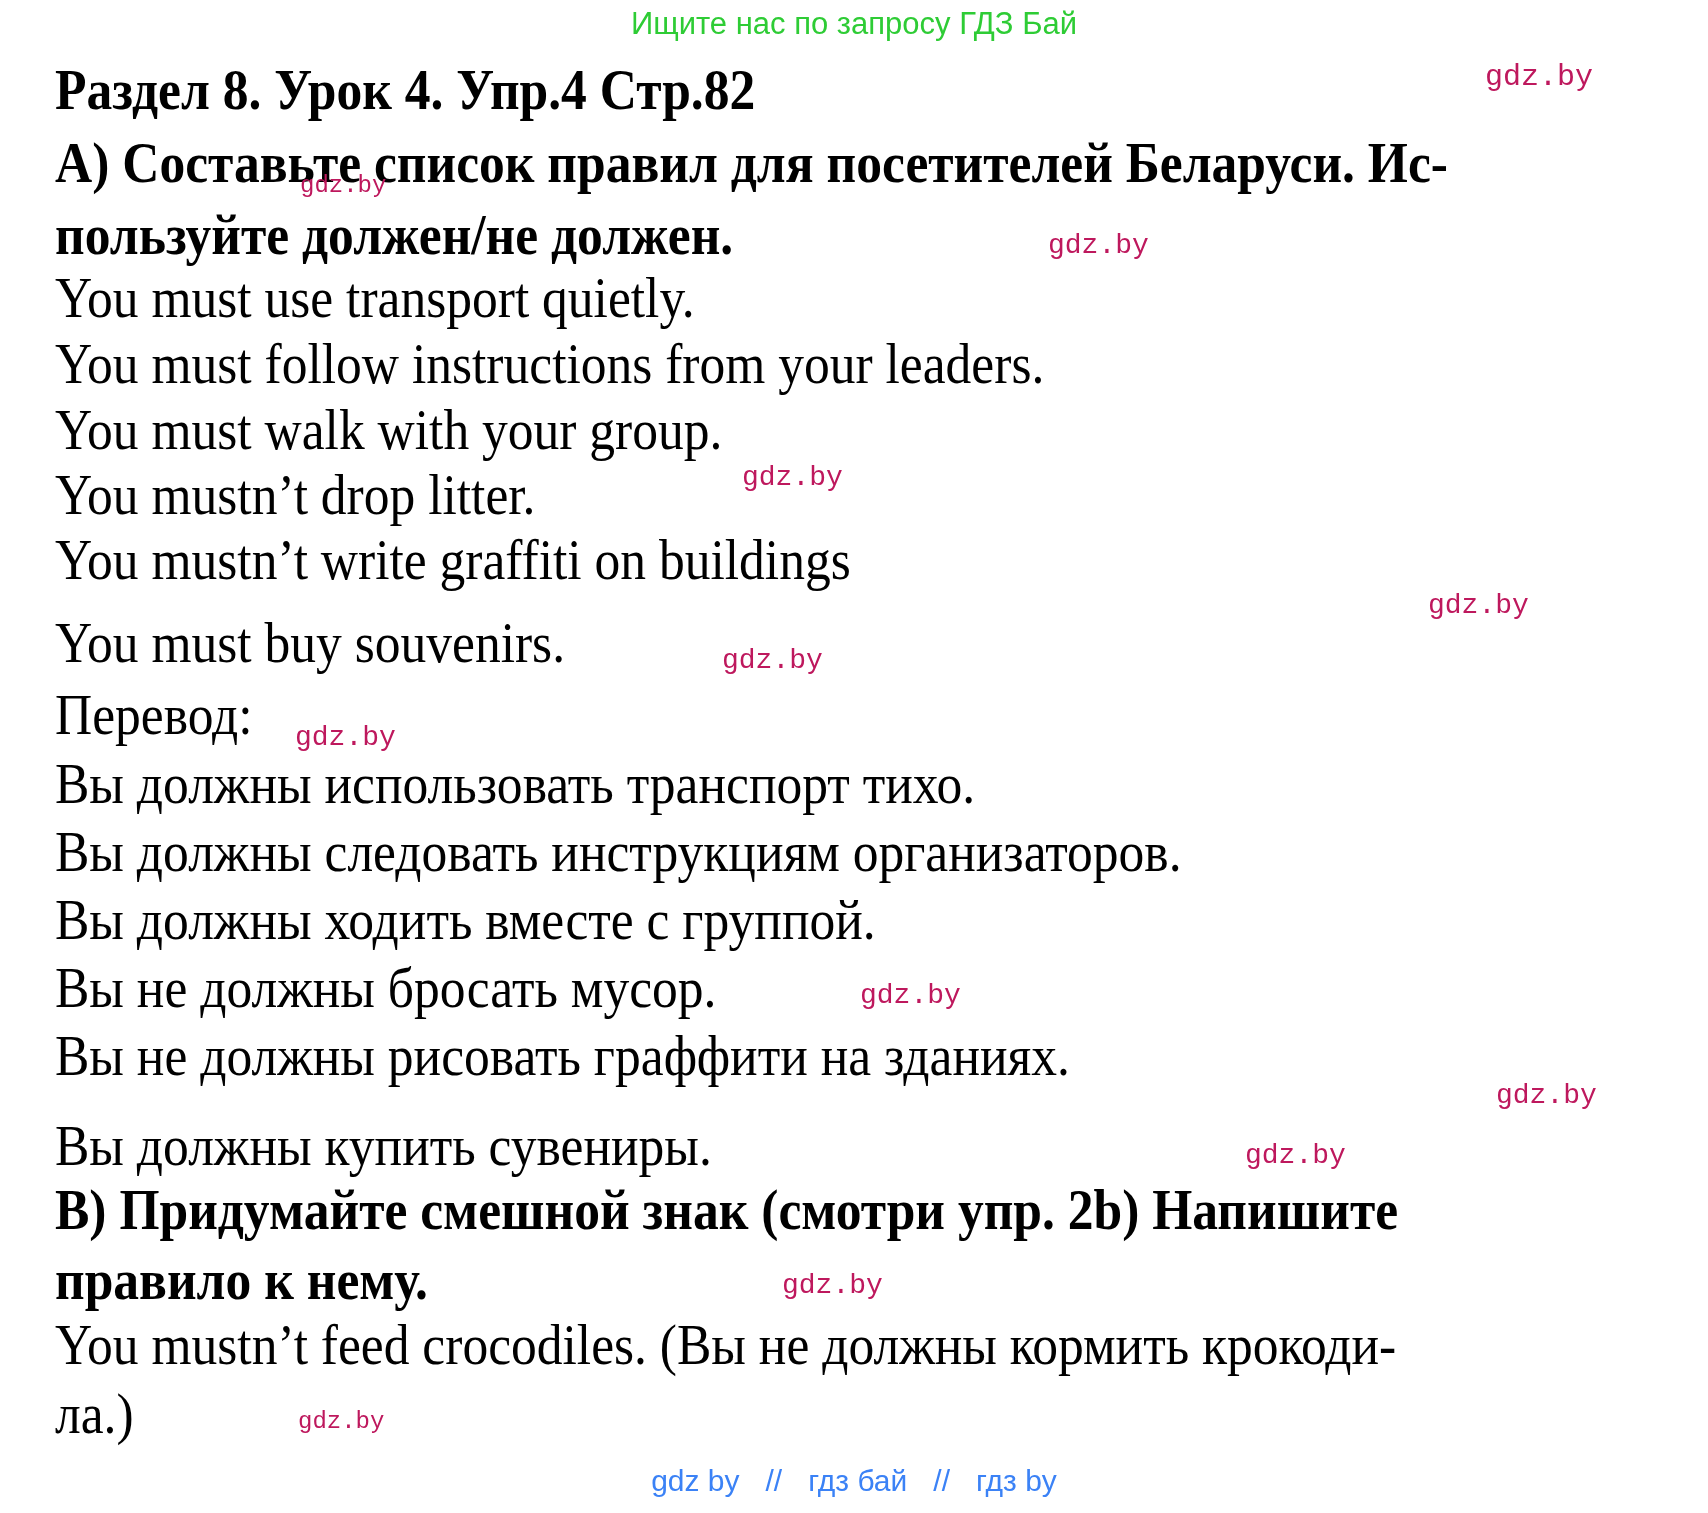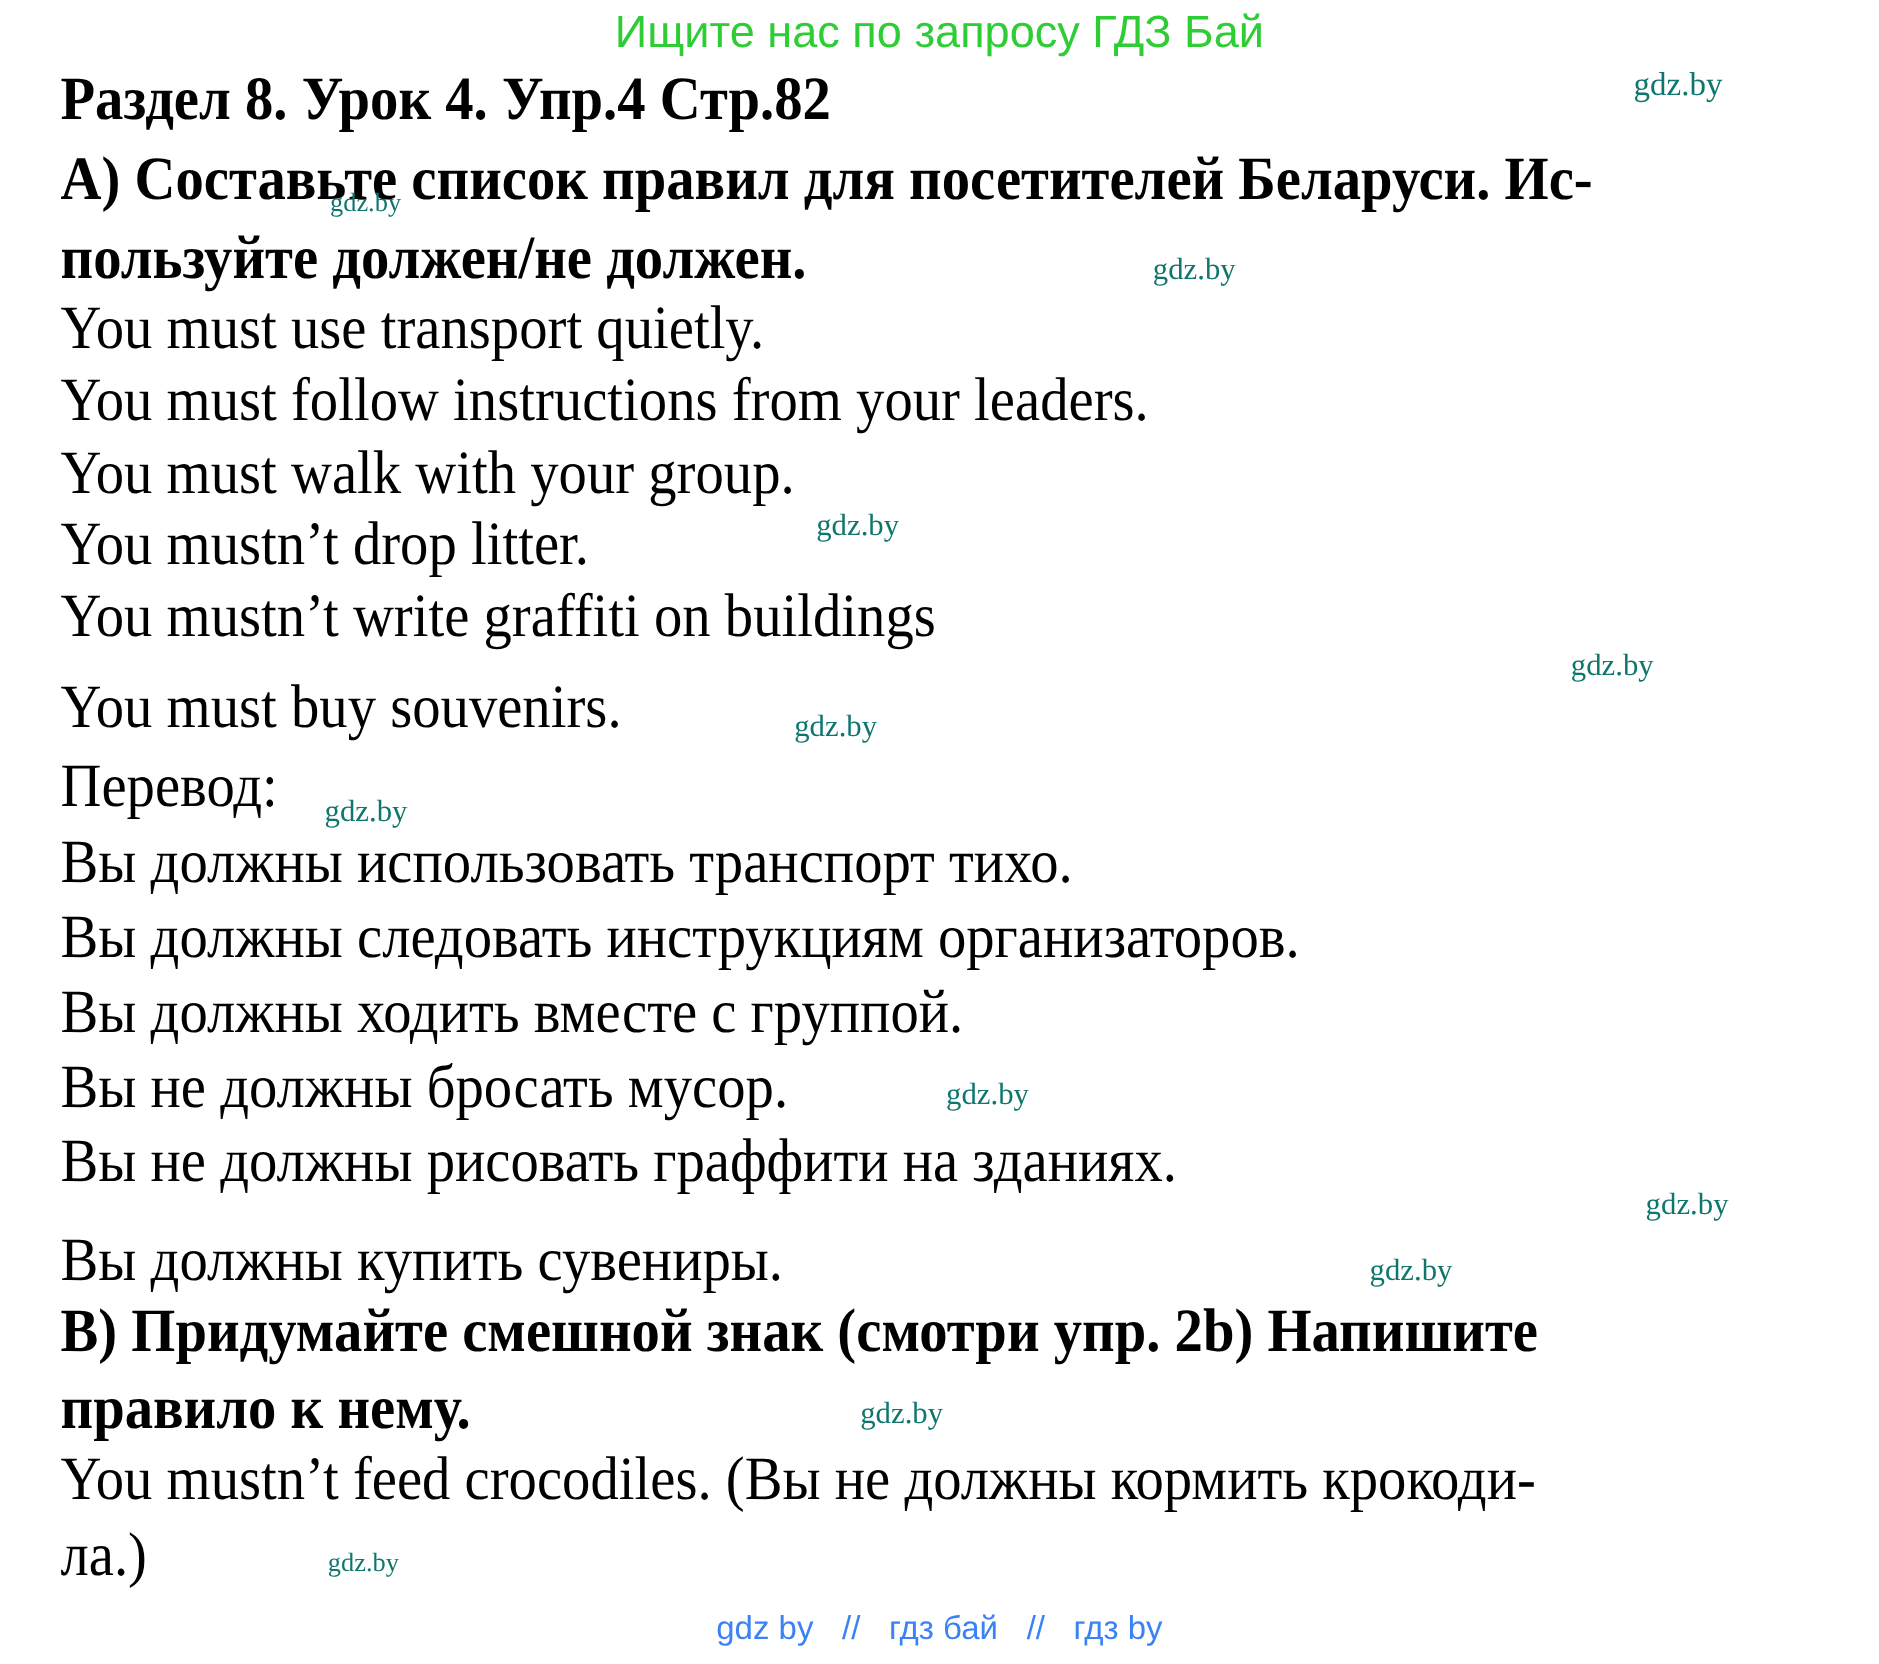--- a/index.html
+++ b/index.html
@@ -23,36 +23,36 @@
     line-height: 1.12;
     white-space: nowrap;
     transform: scaleX(0.92);
     transform-origin: 0 0;
     color: #000000;
   }
   .bold { font-weight: bold; }
   
   .wm {
     position: absolute;
-    font-family: Liberation Serif, serif;
+    font-family: Liberation Mono, monospace;
     font-size: 28px;
-    color: #0f766e;
+    color: #be185d;
     white-space: nowrap;
   }
   .wm.small { font-size: 24px; }
   .wm.big { font-size: 30px; }
   
   .banner {
     position: absolute;
     top: 6px;
     left: 0;
     width: 100%;
     text-align: center;
     font-family: "Liberation Sans", sans-serif;
-    font-size: 41px;
+    font-size: 31px;
     color: #2ecc35;
     white-space: nowrap;
   }
   
   .footer {
     position: absolute;
     top: 1464px;
     left: 0;
     width: 100%;
     display: flex;

